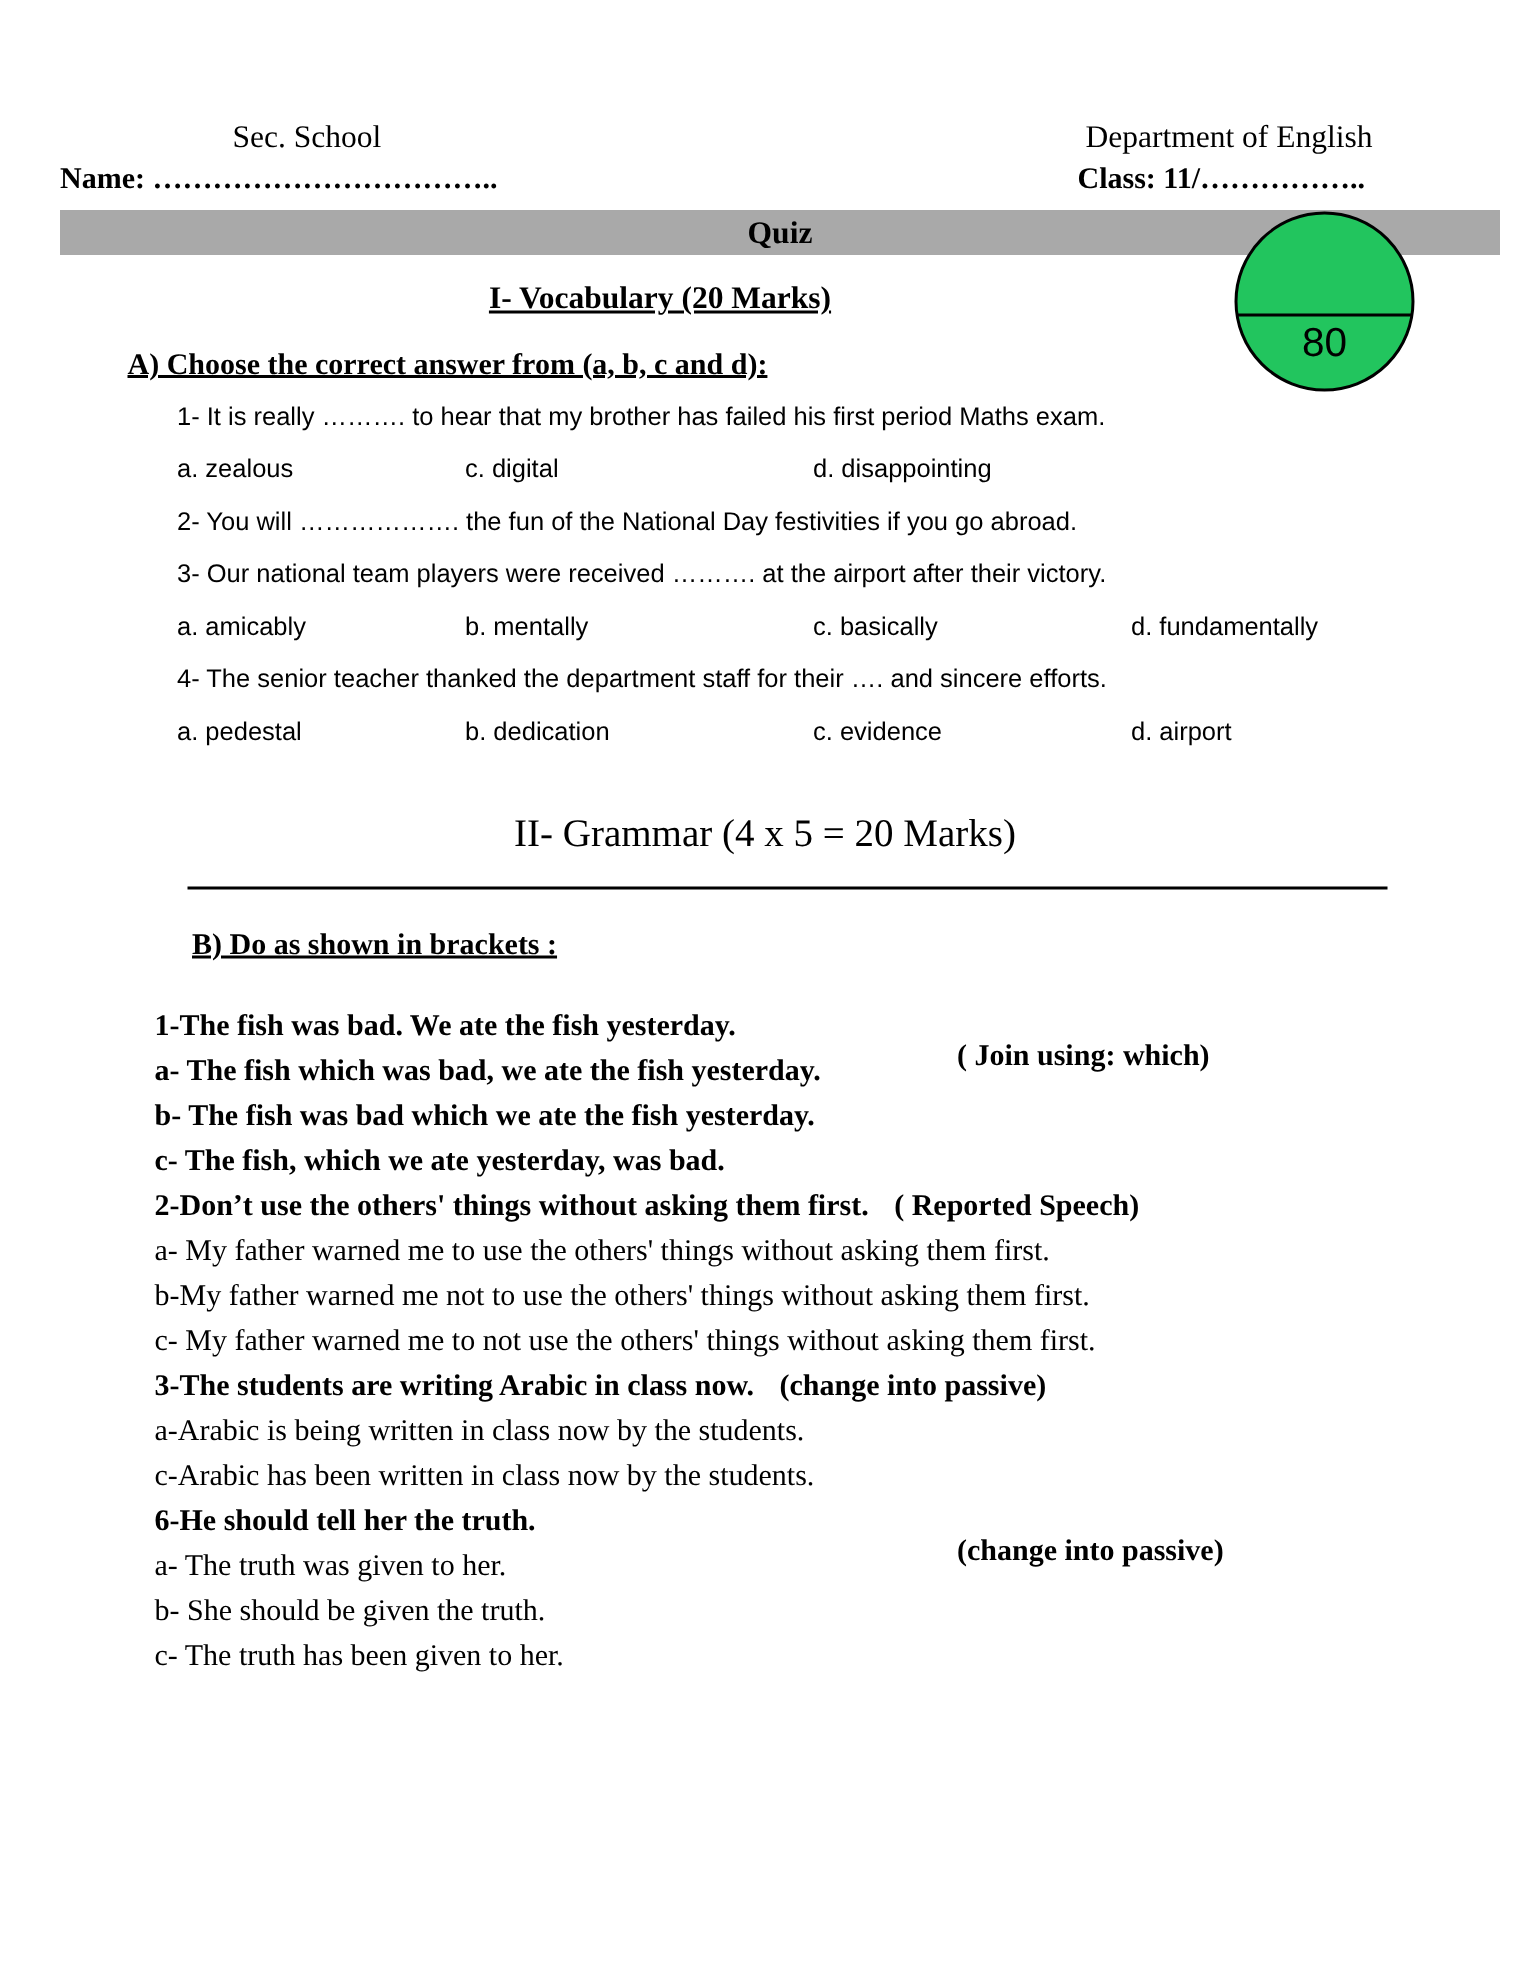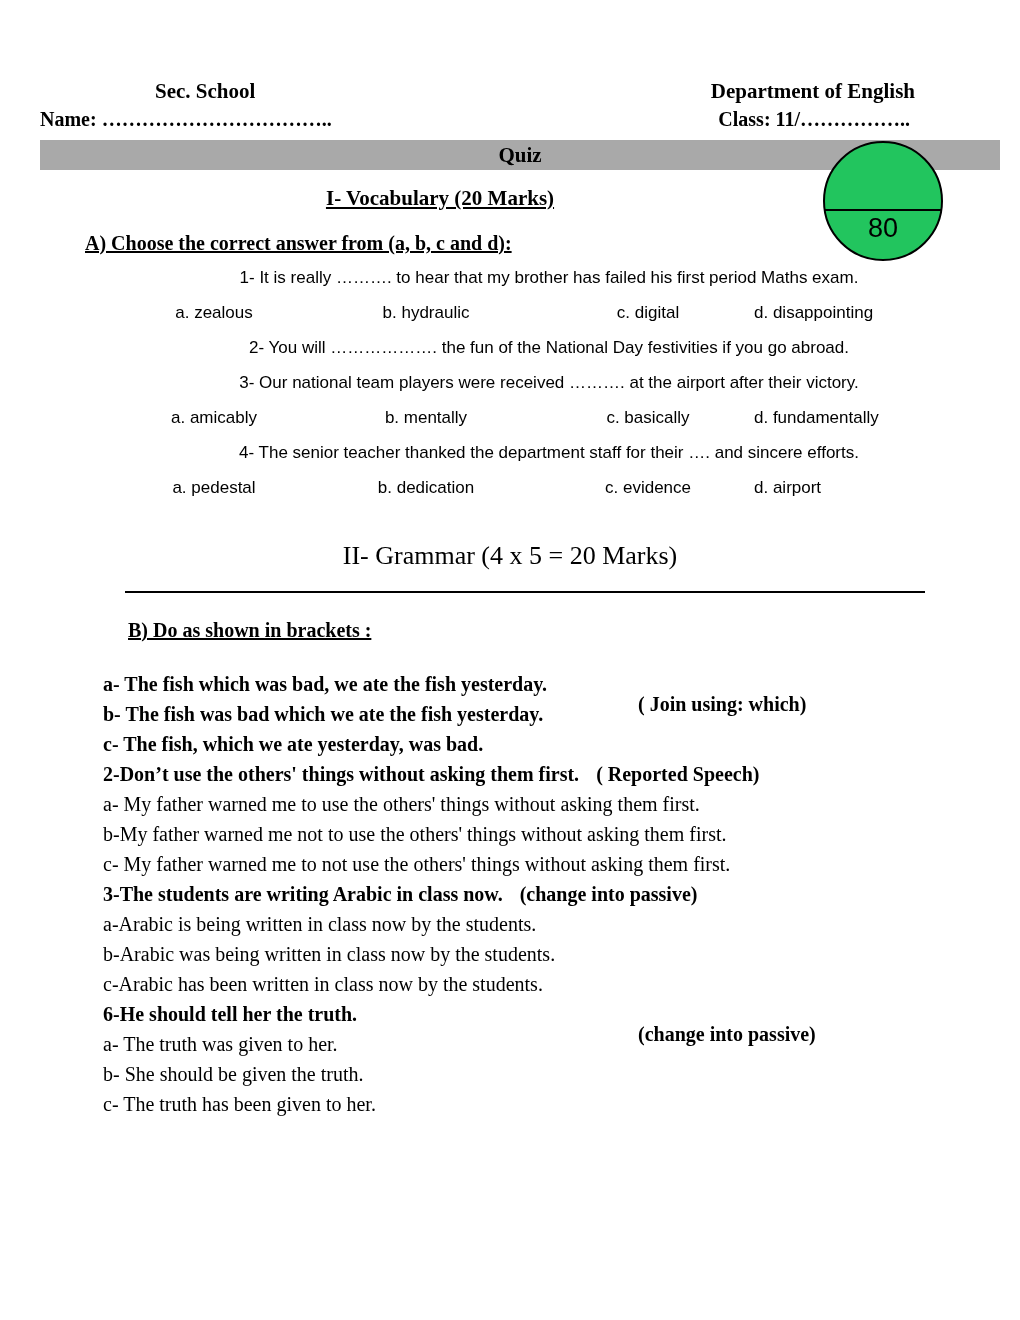--- a/index.html
+++ b/index.html
@@ -11,21 +11,21 @@
     margin:0 auto;
     background:#ffffff;
     color:#000000;
     font-family:"Liberation Serif", serif;
     overflow:hidden;
   }
   .header-row {
     display:flex;
     justify-content:space-between;
     padding:78px 105px 0 155px;
-    font-weight:bold;
+    font-weight:normal;
     font-size:21px;
     line-height:26px;
   }
   .name-row {
     display:flex;
     justify-content:space-between;
     padding:2px 110px 0 40px;
     font-weight:bold;
     font-size:20px;
     line-height:26px;
@@ -78,21 +78,20 @@
     margin:18px 0 0 85px;
     font-weight:bold;
     font-size:20px;
     line-height:26px;
     text-decoration:underline;
   }
   .vocab-questions {
     margin:4px 40px 0 118px;
     font-family:"Liberation Sans", sans-serif;
     font-size:17px;
-    text-align:center;
   }
   .q-text { line-height:35px; }
   .q-options { display:flex; line-height:35px; }
   .q-options span:nth-child(1){ width:192px; }
   .q-options span:nth-child(2){ width:232px; }
   .q-options span:nth-child(3){ width:212px; }
   .grammar-title {
     margin-top:34px;
     text-align:center;
     font-weight:normal;
@@ -150,21 +149,20 @@
 
   <div class="vocab-title">I- Vocabulary (20 Marks)</div>
   <div class="vocab-instruction">A) Choose the correct answer from (a, b, c and d):</div>
 
   <div class="vocab-questions">
 
     <div class="vq">
       <div class="q-text">1- It is really ………. to hear that my brother has failed his first period Maths exam.</div>
       <div class="q-options">
         <span>a. zealous</span>
-        <span>b. hydraulic</span>
         <span>c. digital</span>
         <span>d. disappointing</span>
       </div>
     </div>
 
     <div class="vq">
       <div class="q-text">2- You will ………………. the fun of the National Day festivities if you go abroad.</div>
     </div>
 
     <div class="vq">
@@ -190,20 +188,21 @@
   </div>
 
   <div class="grammar-title">II- Grammar (4 x 5 = 20 Marks)</div>
   <hr class="grammar-rule">
   <div class="grammar-instruction">B) Do as shown in brackets :</div>
 
   <div class="grammar-body">
 
     <div class="g-q g-heavy">
       <div class="g-line spaced">
+        <span>1-The fish was bad. We ate the fish yesterday.</span>
         <span class="bracket">( Join using: which)</span>
       </div>
       <div class="g-choice">a- The fish which was bad, we ate the fish yesterday.</div>
       <div class="g-choice">b- The fish was bad which we ate the fish yesterday.</div>
       <div class="g-choice">c-  The fish, which we ate yesterday, was bad.</div>
     </div>
 
     <div class="g-q">
       <div class="g-line inline">
         <span>2-Don’t use the others' things without asking them first.</span>
@@ -213,21 +212,20 @@
       <div class="g-choice">b-My father warned me not to use the others' things without asking them first.</div>
       <div class="g-choice">c- My father warned me to not use the others' things without asking them first.</div>
     </div>
 
     <div class="g-q">
       <div class="g-line inline">
         <span>3-The students are writing Arabic in class now.</span>
         <span class="bracket">(change into passive)</span>
       </div>
       <div class="g-choice">a-Arabic is being written in class now by the students.</div>
-      <div class="g-choice">b-Arabic was being written in class now by the students.</div>
       <div class="g-choice">c-Arabic has been written in class now by the students.</div>
     </div>
 
     <div class="g-q">
       <div class="g-line spaced">
         <span>6-He should tell her the truth.</span>
         <span class="bracket">(change into passive)</span>
       </div>
       <div class="g-choice">a- The truth was given to her.</div>
       <div class="g-choice">b-  She should be given the truth.</div>

